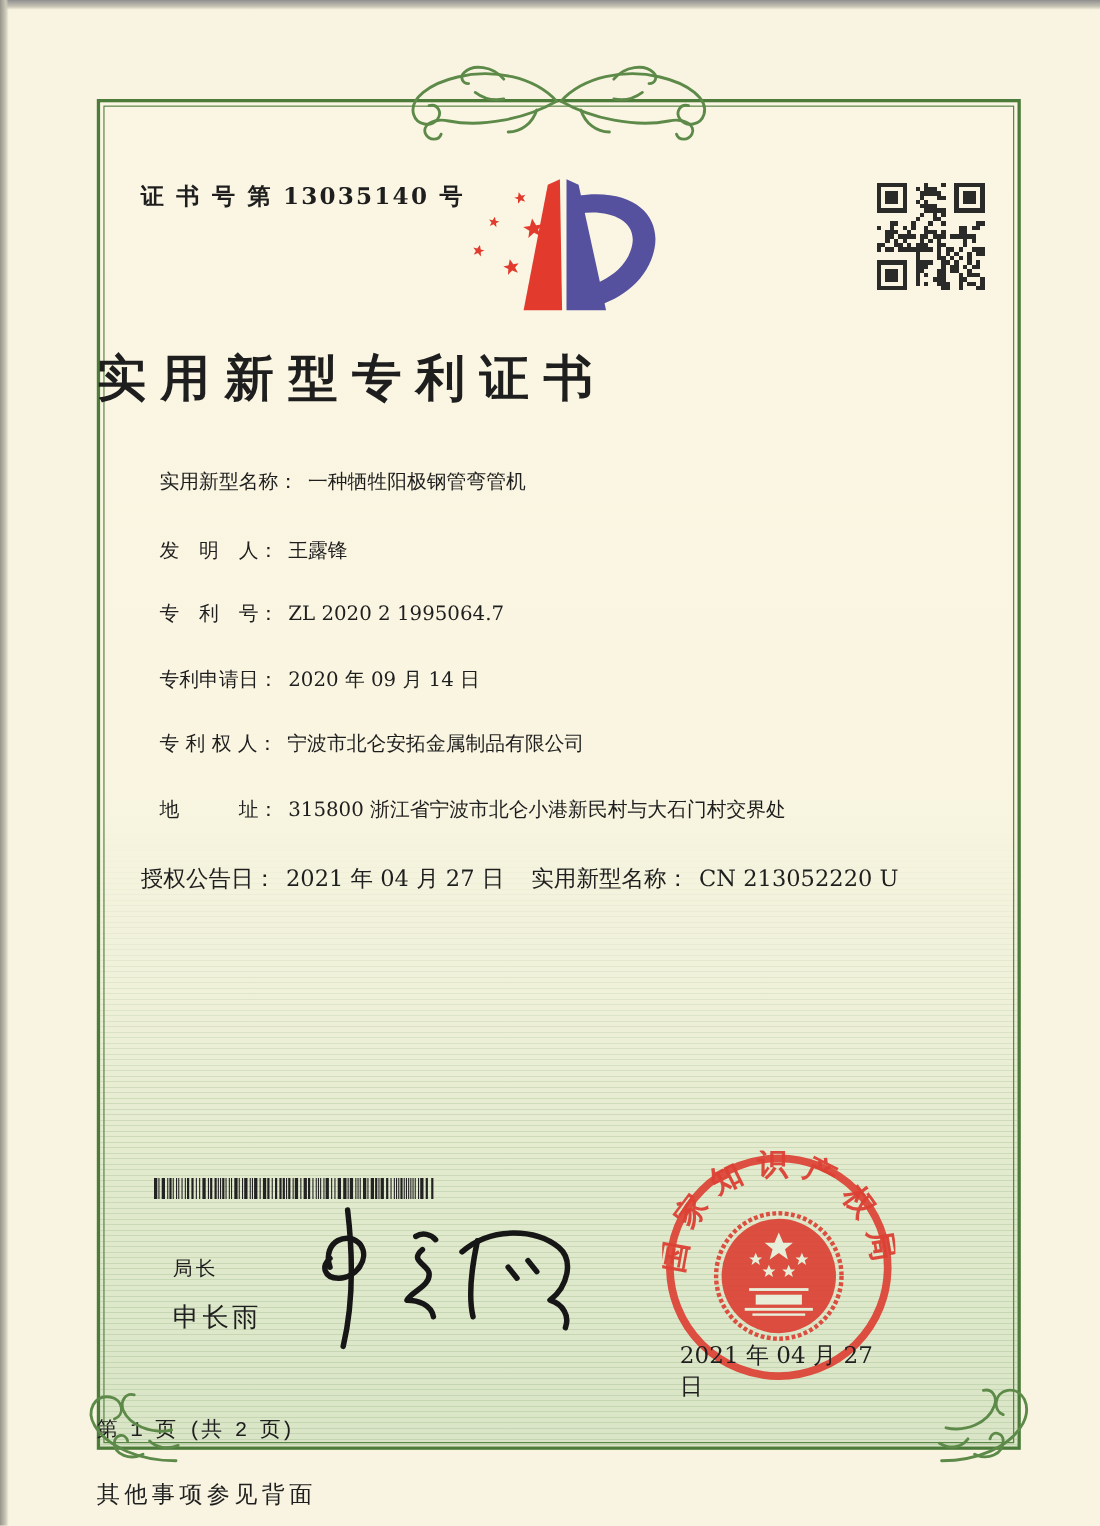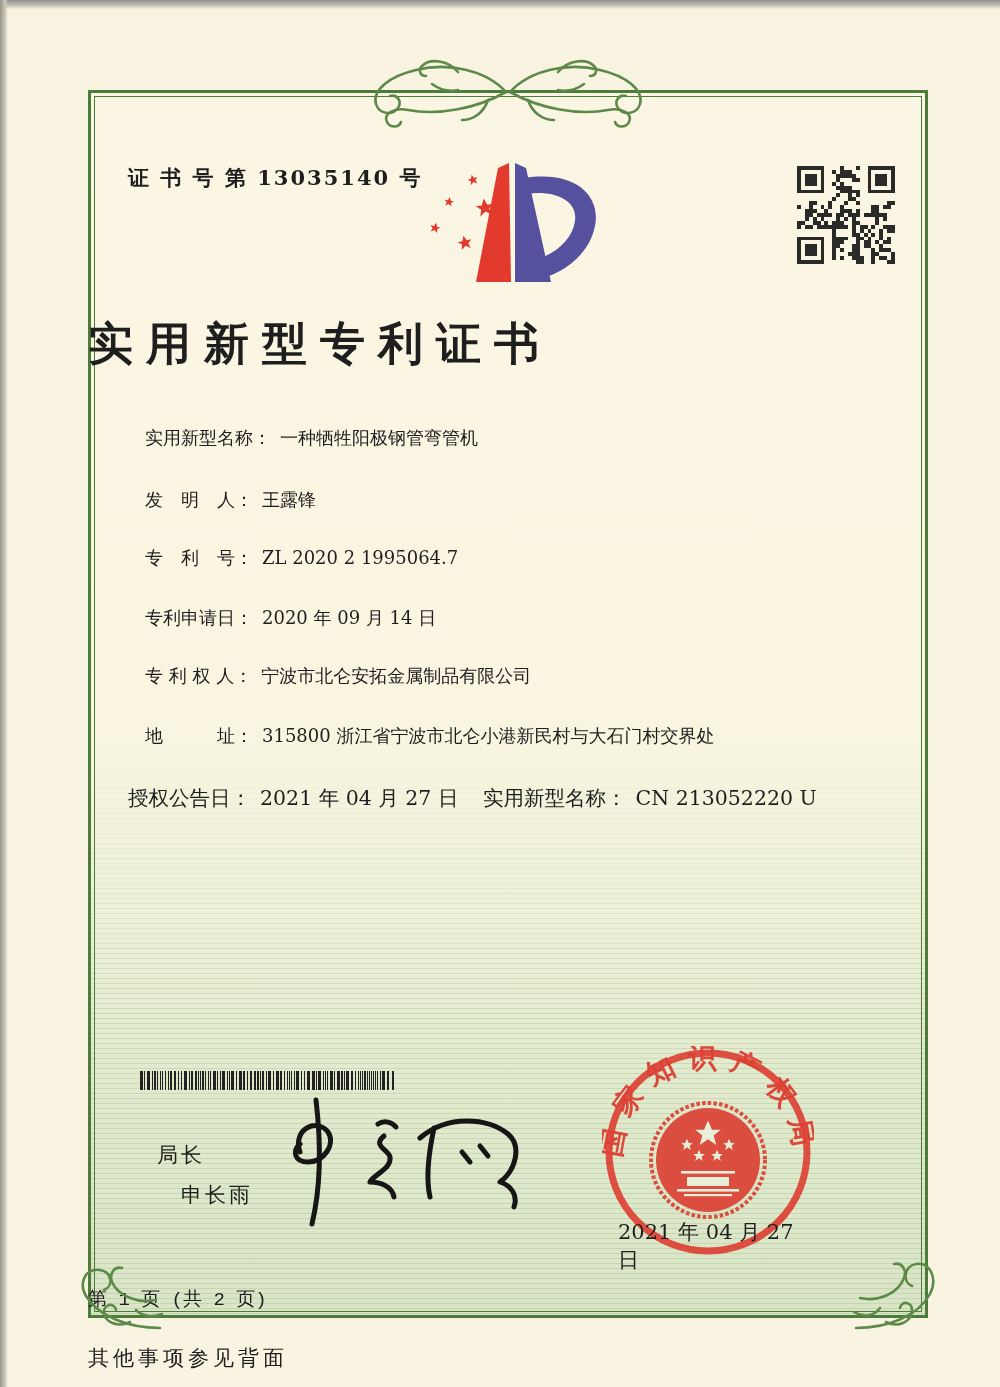--- a/index.html
+++ b/index.html
@@ -34,22 +34,22 @@
   .row{left:145px;width:730px;font-size:18px;white-space:nowrap;}
   .row .val{margin-left:9px;}
   .r0{top:426px}.r1{top:488px}.r2{top:546px}.r3{top:606px}.r4{top:664px}.r5{top:724px}
   .g1{top:784px;left:128px;font-size:20.5px;white-space:nowrap;}
   .g2{top:784px;left:483px;font-size:20.5px;white-space:nowrap;}
   .g2 .val,.g1 .val{margin-left:9px;}
   .paras{left:145px;top:830px;width:722px;font-size:19.5px;line-height:27px;
     text-align:justify;}
   .paras p{margin:0;text-indent:2em;}
   .barcode{left:140px;top:1071px;width:255px;height:19px;}
-  .director-title{left:157px;top:1141px;font-size:21px;letter-spacing:3px;}
-  .director-name{left:157px;top:1181px;font-size:21px;letter-spacing:3px;margin-left:24px;}
+  .director-title{left:157px;top:1141px;font-size:18px;letter-spacing:3px;}
+  .director-name{left:157px;top:1181px;font-size:24px;letter-spacing:3px;}
   .signature{left:266px;top:1094px;width:270px;height:135px;}
   .seal{left:602px;top:1046px;width:212px;height:212px;}
   .seal-date{left:618px;top:1218px;width:200px;font-size:21px;z-index:5;}
   .page-info{left:88px;top:1286px;width:776px;text-align:left;font-size:19px;font-family:Liberation Mono, monospace;}
   .back-note{left:88px;top:1344px;width:834px;font-size:21px;letter-spacing:4px;}
   .orn{z-index:3;}
   .orn path{stroke:var(--ornament-green);stroke-width:2.6;fill:none;
     stroke-linecap:round;stroke-linejoin:round;}
   .sig path{stroke:#161616;stroke-width:5;fill:none;stroke-linecap:round;stroke-linejoin:round;}
   .seal-red-stroke{stroke:var(--seal-red);fill:none;}

